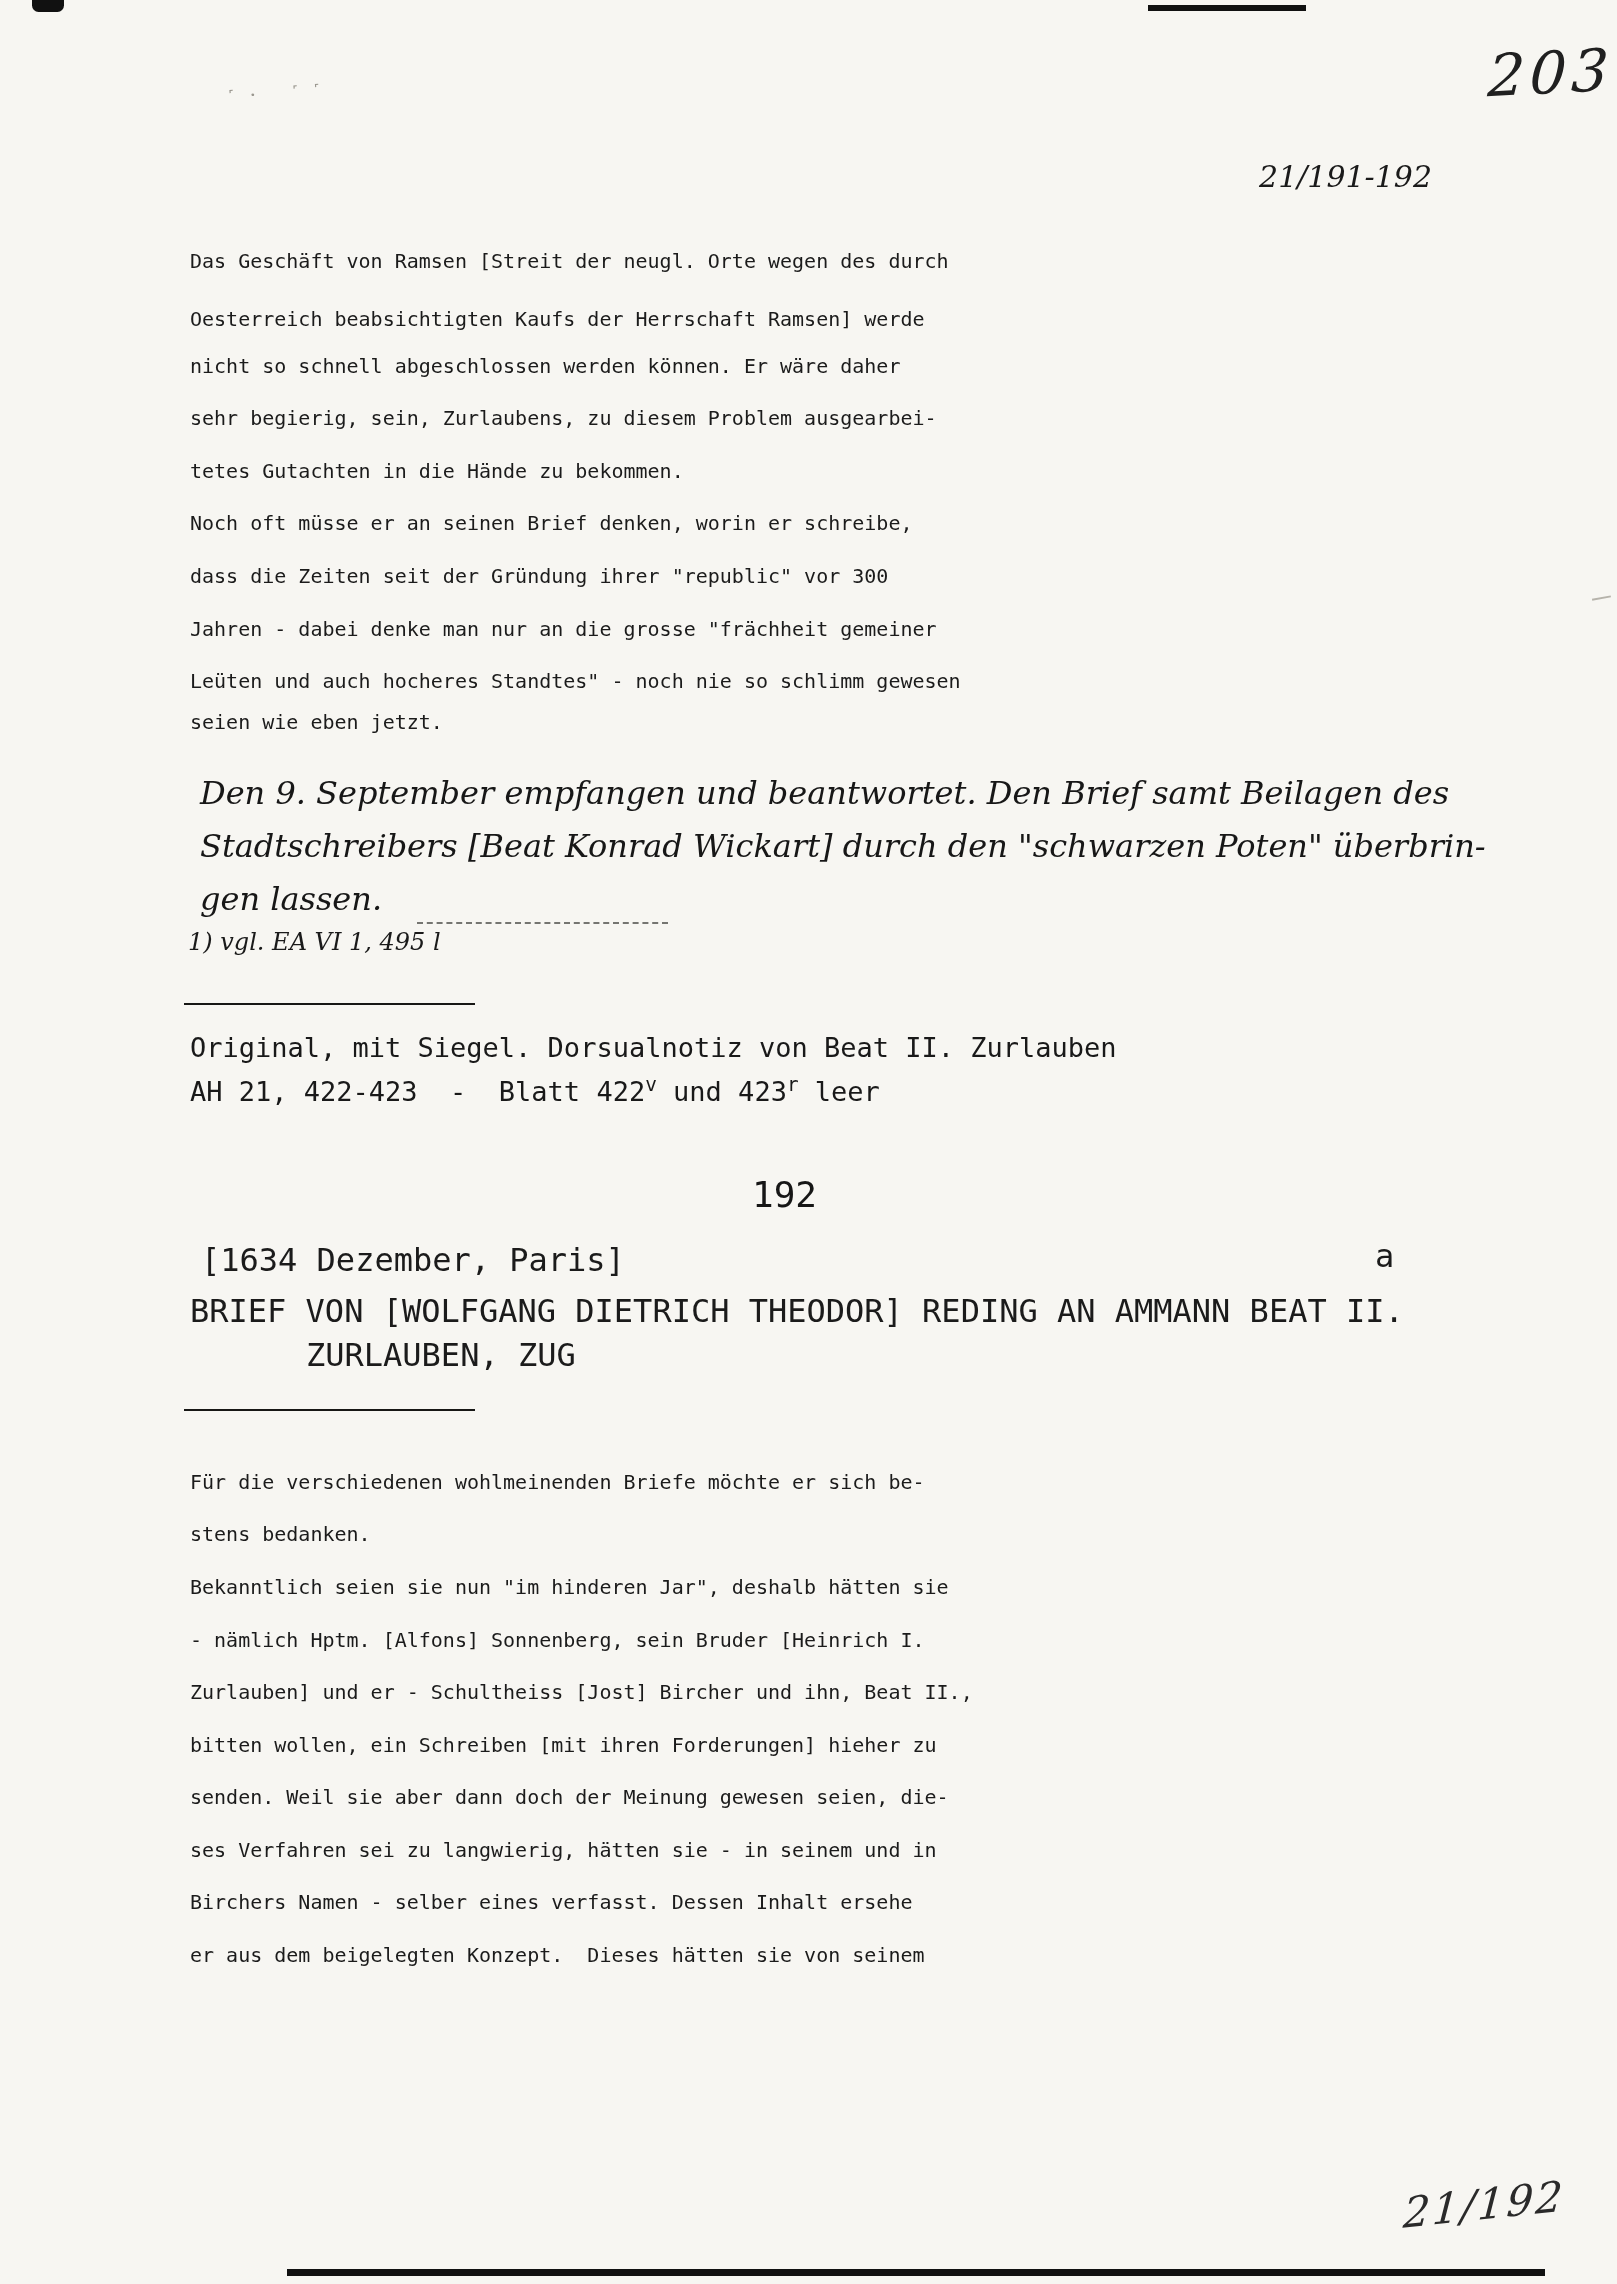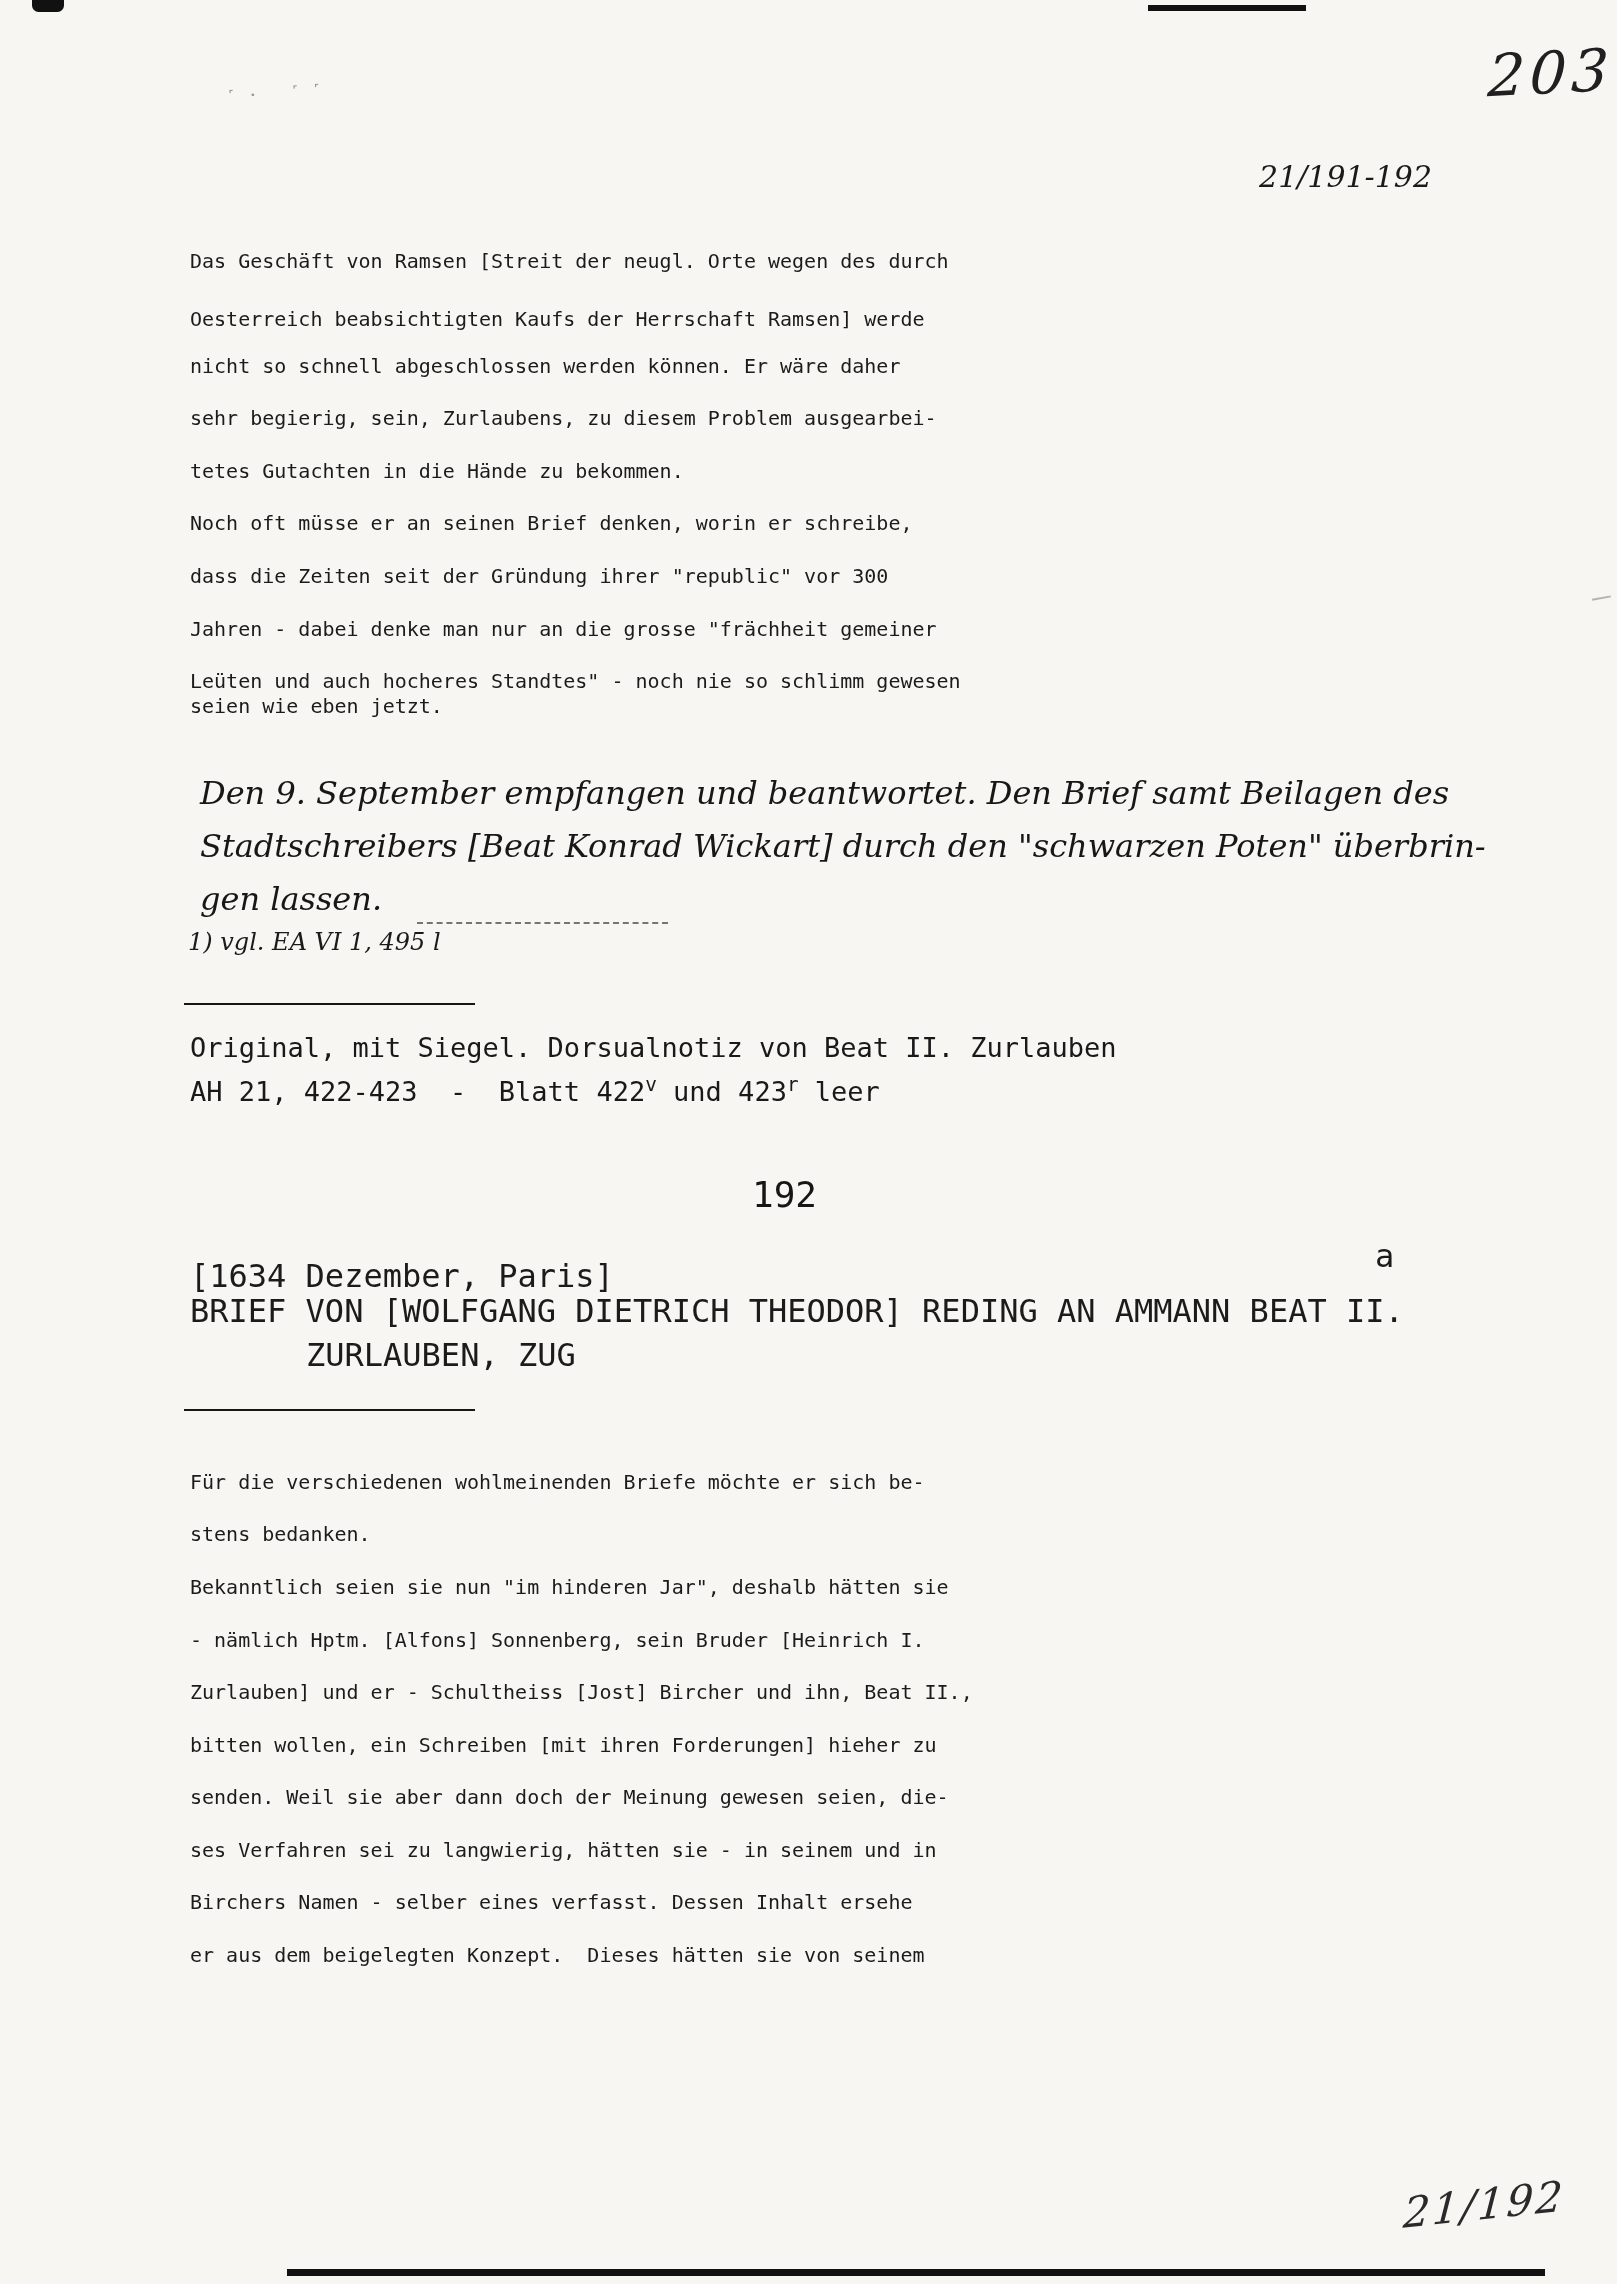--- a/index.html
+++ b/index.html
@@ -95,26 +95,25 @@
   .entry-number {
     position: absolute;
     left: 752px;
     top: 1174px;
     font-family: "DejaVu Sans Mono", monospace;
     font-size: 36px;
     color: #161616;
   }
   .dateline {
     position: absolute;
-    left: 190px;
+    left: 201px;
     top: 1241px;
     font-size: 32px;
     font-family: "DejaVu Sans Mono", monospace;
     white-space: pre;
-    margin-top: 16px;
   }
   .marginal-letter {
     position: absolute;
     left: 1375px;
     top: 1237px;
     font-size: 32px;
     font-family: "DejaVu Sans Mono", monospace;
   }
   .title-line-1 {
     position: absolute;
@@ -214,21 +213,21 @@
   <div class="block-191">
     <div class="tline" style="top:235px">Das Geschäft von Ramsen [Streit der neugl. Orte wegen des durch</div>
     <div class="tline" style="top:293px">Oesterreich beabsichtigten Kaufs der Herrschaft Ramsen] werde</div>
     <div class="tline" style="top:340px">nicht so schnell abgeschlossen werden können. Er wäre daher</div>
     <div class="tline" style="top:392px">sehr begierig, sein, Zurlaubens, zu diesem Problem ausgearbei-</div>
     <div class="tline" style="top:445px">tetes Gutachten in die Hände zu bekommen.</div>
     <div class="tline" style="top:497px">Noch oft müsse er an seinen Brief denken, worin er schreibe,</div>
     <div class="tline" style="top:550px">dass die Zeiten seit der Gründung ihrer "republic" vor 300</div>
     <div class="tline" style="top:603px">Jahren - dabei denke man nur an die grosse "frächheit gemeiner</div>
     <div class="tline" style="top:655px">Leüten und auch hocheres Standtes" - noch nie so schlimm gewesen</div>
-    <div class="tline" style="top:680px">seien wie eben jetzt.</div>
+    <div class="tline" style="top:696px">seien wie eben jetzt.</div>
   </div>
 
   <div>
     <div class="scriptline" style="top:767px">Den 9. September empfangen und beantwortet. Den Brief samt Beilagen des</div>
     <div class="scriptline" style="top:820px">Stadtschreibers [Beat Konrad Wickart] durch den "schwarzen Poten" überbrin-</div>
     <div class="scriptline" style="top:873px">gen lassen.</div>
   </div>
 
   <div class="footnote-overline"></div>
   <div class="footnote">1) vgl. EA VI 1, 495 l</div>

